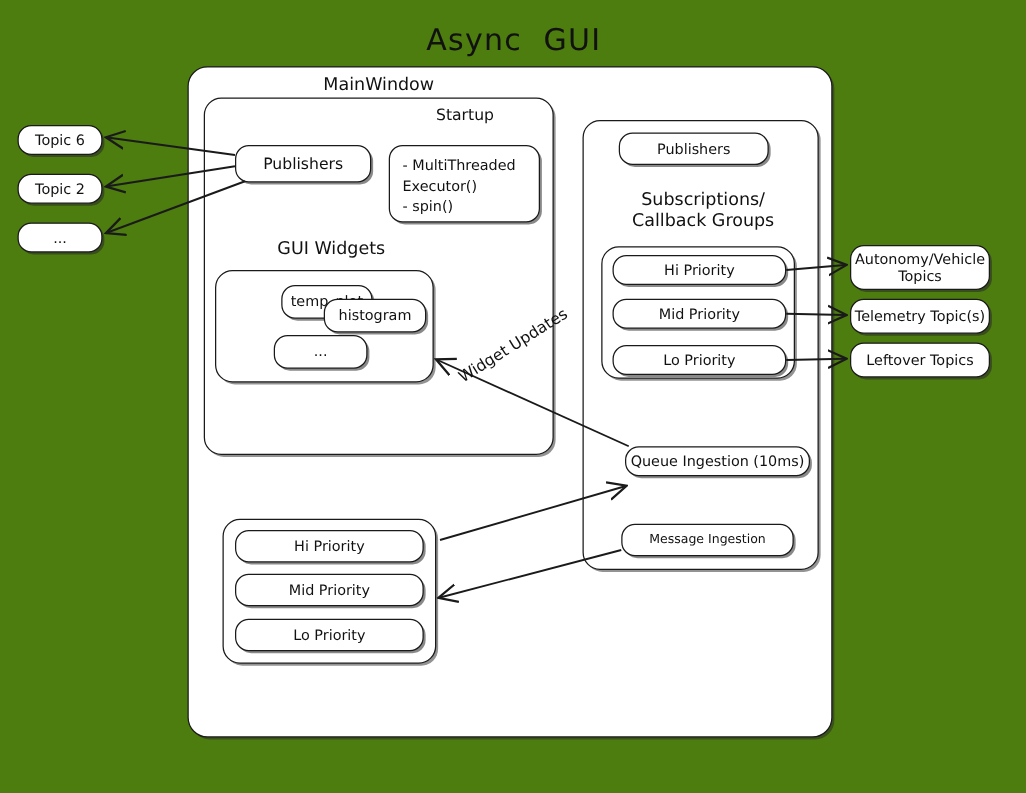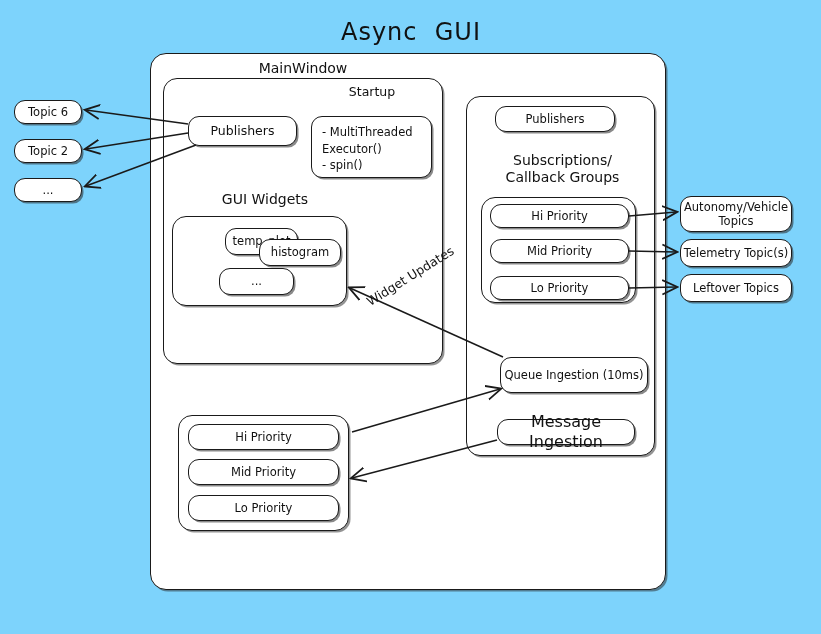--- a/index.html
+++ b/index.html
@@ -5,21 +5,21 @@
 <style>
   html, body {
     margin: 0;
     padding: 0;
     background: #ffffff;
   }
   #canvas {
     position: relative;
     width: 821px;
     height: 634px;
-    background: #7dd3fc;
+    background: #4d7c0f;
     font-family: "DejaVu Sans", sans-serif;
     overflow: hidden;
   }
   
   .box {
     position: absolute;
     box-sizing: border-box;
     border: 1.6px solid #1a1a1a;
     border-radius: 11px;
     background: #ffffff;
@@ -135,22 +135,22 @@
 
   <div class="box shadow" style="left:495px; top:106px; width:120px; height:26px; font-size:11.5px;">Publishers</div>
 
   <div class="label" style="left:475px; top:152px; width:175px; font-size:14px;">Subscriptions/
 Callback Groups</div>
   <div class="grp" style="left:481px; top:197px; width:155px; height:106px;"></div>
   <div class="box shadow" style="left:490px; top:204px; width:139px; height:24px; font-size:11.5px;">Hi Priority</div>
   <div class="box shadow" style="left:490px; top:239px; width:139px; height:24px; font-size:11.5px;">Mid Priority</div>
   <div class="box shadow" style="left:490px; top:276px; width:139px; height:24px; font-size:11.5px;">Lo Priority</div>
 
-  <div class="box shadow" style="left:500px; top:357px; width:148px; height:36px; font-size:11.5px;">Queue Ingestion (10ms)</div>
-  <div class="box shadow" style="left:497px; top:419px; width:138px; height:26px; font-size:16px;">Message Ingestion</div>
+  <div class="box shadow" style="left:500px; top:357px; width:148px; height:24px; font-size:11.5px;">Queue Ingestion (10ms)</div>
+  <div class="box shadow" style="left:497px; top:419px; width:138px; height:26px; font-size:10px;">Message Ingestion</div>
 
   <div class="box shadow" style="left:14px; top:100px; width:68px; height:24px; font-size:11.5px;">Topic 6</div>
   <div class="box shadow" style="left:14px; top:139px; width:68px; height:24px; font-size:11.5px;">Topic 2</div>
   <div class="box shadow" style="left:14px; top:178px; width:68px; height:24px; font-size:11.5px;">...</div>
 
   <div class="box shadow" style="left:680px; top:196px; width:112px; height:36px; font-size:11.5px; white-space:pre-line;">Autonomy/Vehicle
 Topics</div>
   <div class="box shadow" style="left:680px; top:239px; width:112px; height:28px; font-size:11.5px;">Telemetry Topic(s)</div>
   <div class="box shadow" style="left:680px; top:274px; width:112px; height:28px; font-size:11.5px;">Leftover Topics</div>
 

